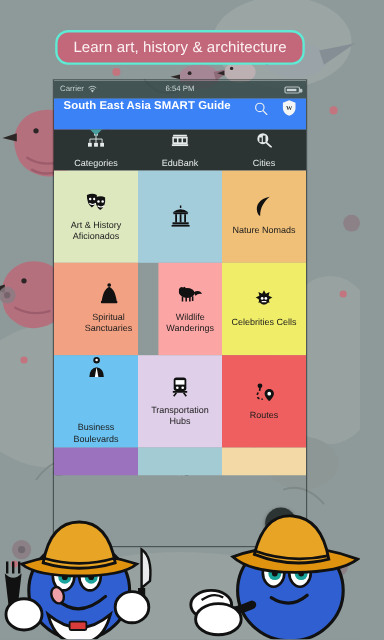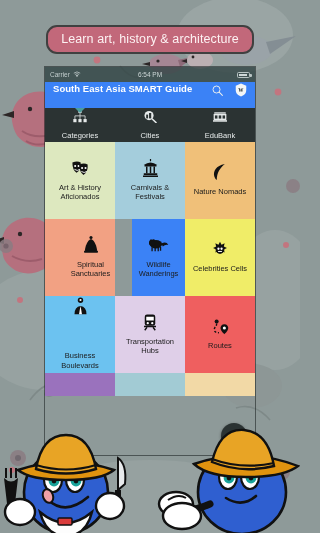--- a/index.html
+++ b/index.html
@@ -14,21 +14,21 @@
   #wallpaper { position:absolute; inset:0; z-index:0; }
   #wallpaper svg { width:100%; height:100%; display:block; }
 
   
   .banner-wrap {
     position:absolute; top:25px; left:0; right:0;
     display:flex; justify-content:center; z-index:40;
   }
   .banner {
     background:#c2687a;
-    border:2px solid #404040;
+    border:2px solid #5eead4;
     border-radius:11px;
     padding:5px 13px 6px;
     color:#fdf2f3;
     font-size:12.5px;
     letter-spacing:.1px;
     white-space:nowrap;
   }
 
   
   .phone {
@@ -260,47 +260,47 @@
       <span class="ticon">
         <svg width="14" height="13" viewBox="0 0 22 20">
           <rect x="8.5" y="0.5" width="5" height="4" fill="#e6eaea"></rect>
           <rect x="0.5" y="14" width="5" height="5" fill="#e6eaea"></rect>
           <rect x="8.5" y="14" width="5" height="5" fill="#e6eaea"></rect>
           <rect x="16.5" y="14" width="5" height="5" fill="#e6eaea"></rect>
           <path d="M11 4.5 V9 M3 14 V9 H19 V14 M11 9 V14" stroke="#e6eaea" stroke-width="1.2" fill="none"></path>
         </svg>
       </span>
       <span class="tlabel">Categories</span>
-    </div>
-
-    <div class="tab">
-      <span class="ticon">
-        <svg width="14" height="13" viewBox="0 0 22 20">
-          <circle cx="9.5" cy="8.5" r="7.2" fill="#e6eaea"></circle>
-          <rect x="5" y="7" width="3" height="6" fill="#2b3333"></rect>
-          <rect x="9.5" y="4.5" width="3.4" height="8.5" fill="#2b3333"></rect>
-          <line x1="14.5" y1="14" x2="20.5" y2="19.5" stroke="#e6eaea" stroke-width="2.4" stroke-linecap="round"></line>
-        </svg>
-      </span>
-      <span class="tlabel">Cities</span>
     </div>
 
     <div class="tab">
       <span class="ticon">
         <svg width="14" height="12" viewBox="0 0 22 18">
           <rect x="1" y="4" width="20" height="10" rx="1" fill="#e6eaea"></rect>
           <rect x="3" y="6.5" width="4" height="5" fill="#2b3333"></rect>
           <rect x="9" y="6.5" width="4" height="5" fill="#2b3333"></rect>
           <rect x="15" y="6.5" width="4" height="5" fill="#2b3333"></rect>
           <rect x="0" y="14" width="22" height="2.4" fill="#e6eaea"></rect>
           <rect x="2" y="1.6" width="18" height="2" fill="#e6eaea"></rect>
         </svg>
       </span>
       <span class="tlabel">EduBank</span>
     </div>
+
+    <div class="tab">
+      <span class="ticon">
+        <svg width="14" height="13" viewBox="0 0 22 20">
+          <circle cx="9.5" cy="8.5" r="7.2" fill="#e6eaea"></circle>
+          <rect x="5" y="7" width="3" height="6" fill="#2b3333"></rect>
+          <rect x="9.5" y="4.5" width="3.4" height="8.5" fill="#2b3333"></rect>
+          <line x1="14.5" y1="14" x2="20.5" y2="19.5" stroke="#e6eaea" stroke-width="2.4" stroke-linecap="round"></line>
+        </svg>
+      </span>
+      <span class="tlabel">Cities</span>
+    </div>
   </div>
 
   <div class="grid" id="grid">
       <div class="cell" style="background: rgb(221, 232, 191);">
         <span class="cicon">
           <svg width="18" height="16" viewBox="0 0 26 22">
             <path d="M2 3 q7-3 12 0 q1 11-6 15 Q2 14 2 3Z" fill="#111"></path>
             <circle cx="6" cy="8" r="1.5" fill="#fff"></circle>
             <circle cx="11" cy="8" r="1.5" fill="#fff"></circle>
             <path d="M5 13 q4 3 8 0" stroke="#fff" stroke-width="1.3" fill="none"></path>
@@ -318,41 +318,40 @@
             <path d="M11 0 L11 3" stroke="#111" stroke-width="1.6"></path>
             <path d="M2 8 q9-7 18 0 Z" fill="#111"></path>
             <rect x="3" y="8" width="16" height="2" fill="#111"></rect>
             <rect x="5" y="10" width="2" height="9" fill="#111"></rect>
             <rect x="10" y="10" width="2" height="9" fill="#111"></rect>
             <rect x="15" y="10" width="2" height="9" fill="#111"></rect>
             <rect x="2" y="19" width="18" height="2.4" fill="#111"></rect>
             <rect x="1" y="22" width="20" height="2" fill="#111"></rect>
           </svg>
         </span>
-        <span class="clabel">Carnivals &amp; Festivals</span>
       </div>
       <div class="cell" style="background: rgb(240, 192, 121);">
         <span class="cicon">
           <svg width="16" height="18" viewBox="0 0 20 22">
             <path d="M16 1 C5 3 1 10 3 17 q1 3 3 4 C6 12 10 6 16 1Z" fill="#111"></path>
           </svg>
         </span>
         <span class="clabel">Nature Nomads</span>
       </div>
       <div class="cell" style="background: rgb(242, 161, 131); padding-left: 24px;">
         <span class="cicon">
           <svg width="14" height="19" viewBox="0 0 18 24">
             <circle cx="9" cy="3" r="2" fill="#111"></circle>
             <path d="M9 5 C4 7 2 14 1 20 q8 3 16 0 C16 14 14 7 9 5Z" fill="#111"></path>
             <rect x="0" y="20" width="18" height="2.6" rx="1" fill="#111"></rect>
           </svg>
         </span>
         <span class="clabel">Spiritual Sanctuaries</span>
       </div>
-      <div class="cell" style="background: #3b82f6; margin-left: 17px;">
+      <div class="cell" style="background: #fca5a5; margin-left: 17px;">
         <span class="cicon">
           <svg width="20" height="14" viewBox="0 0 26 18">
             <ellipse cx="9" cy="8" rx="8" ry="5.4" fill="#111"></ellipse>
             <circle cx="4" cy="6" r="4.2" fill="#111"></circle>
             <path d="M2 2 l2 2 M6 1.5 l1 2.6" stroke="#111" stroke-width="1.6"></path>
             <path d="M16 7 q7-3 9 2 q-4-1-7 2Z" fill="#111"></path>
             <path d="M4 12 v5 M8 12.5 v4.6 M12 12 v5 M15 11.5 v5" stroke="#111" stroke-width="1.7"></path>
           </svg>
         </span>
         <span class="clabel">Wildlife Wanderings</span>

